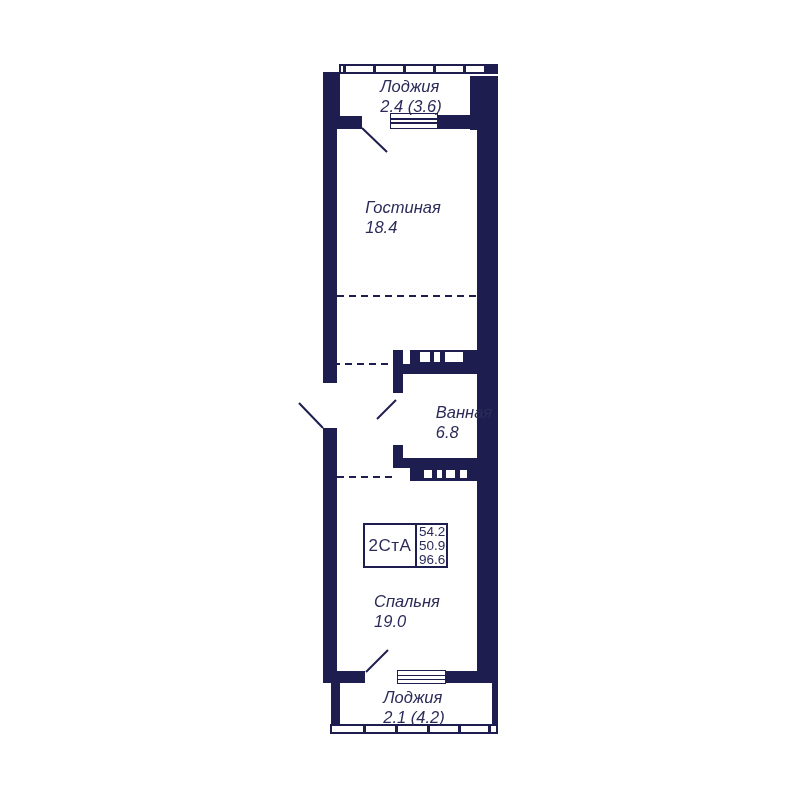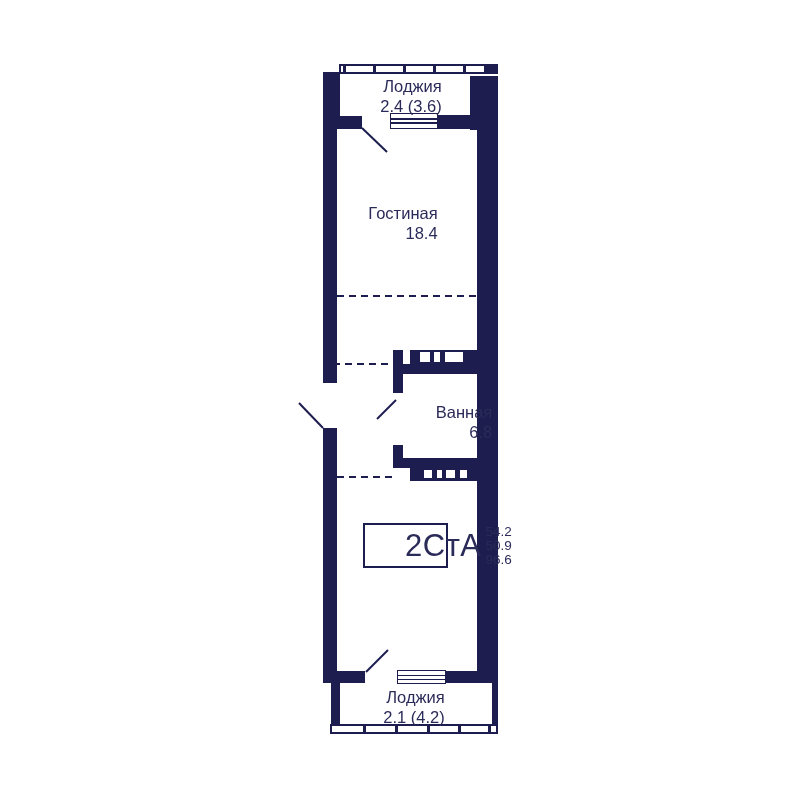--- a/index.html
+++ b/index.html
@@ -3,42 +3,42 @@
 <meta charset="utf-8">
 <style>
   html,body{margin:0;padding:0;background:#fff;}
   .canvas{
     position:relative;width:800px;height:800px;background:#fff;overflow:hidden;
     font-family:"Liberation Sans","DejaVu Sans",sans-serif;
     --wall:#1d1d4f;--text:#2b2b59;
   }
   .wall{position:absolute;background:var(--wall);}
   .txt{
-    position:absolute;transform:translateX(-50%);text-align:right;
-    color:var(--text);font-size:16.5px;line-height:20px;white-space:nowrap;
+    position:absolute;transform:translateX(-50%);text-align:left;
+    color:var(--text);font-size:16.5px;line-height:20px;white-space:nowrap;font-style:italic;
   }
   .dash{
     position:absolute;height:2px;
     background:repeating-linear-gradient(90deg,var(--wall) 0 7px,transparent 7px 12px);
   }
   .sill{position:absolute;background:#fff;border:1.5px solid var(--wall);box-sizing:border-box;}
   .sill .sline{position:absolute;left:0;right:0;height:1.5px;background:var(--wall);}
   .glz{position:absolute;border:2px solid var(--wall);box-sizing:border-box;background:#fff;}
   .glz .tick{position:absolute;top:0;bottom:0;width:3px;background:var(--wall);}
   .glz .endblock{position:absolute;top:-1px;bottom:-2px;background:var(--wall);}
   .vent{position:absolute;background:var(--wall);}
   .vent .slot{position:absolute;background:#fff;}
   .unitbox{
     position:absolute;left:363px;top:523px;width:85px;height:45px;
     border:2px solid var(--wall);box-sizing:border-box;background:#fff;
     display:flex;align-items:stretch;color:var(--text);
   }
   .unitbox .type{
     flex:1;display:flex;align-items:center;justify-content:center;
-    font-size:31px;letter-spacing:0.5px;margin-left:40px;
+    font-size:17px;letter-spacing:0.5px;
   }
   .unitbox .nums{
     width:31px;border-left:2px solid var(--wall);box-sizing:border-box;
     display:flex;flex-direction:column;justify-content:center;
     font-size:13.5px;line-height:14px;padding-left:2px;
   }
   svg.overlay{position:absolute;left:0;top:0;pointer-events:none;}
   svg.overlay line{stroke:var(--wall);stroke-width:2;}
 </style>
 </head>
@@ -107,27 +107,31 @@
     <line x1="362" y1="128" x2="387" y2="152"></line>
     <line x1="299" y1="403" x2="323" y2="428"></line>
     <line x1="377" y1="419" x2="396" y2="400"></line>
     <line x1="366" y1="672" x2="388" y2="650"></line>
   </svg>
 
   <div class="txt" style="left:411px;top:76px;">
     <div>Лоджия</div>
     <div>2.4 (3.6)</div>
   </div>
-  <div class="txt" style="left:403px;top:203px;">
+  <div class="txt" style="left:403px;top:197px;">
     <div>Гостиная</div>
     <div>18.4</div>
   </div>
   <div class="txt" style="left:439px;top:402px;margin-left:25px;">
     <div>Ванная</div>
     <div>6.8</div>
+  </div>
+  <div class="txt" style="left:407px;top:591px;">
+    <div>Спальня</div>
+    <div>19.0</div>
   </div>
   <div class="txt" style="left:414px;top:687px;">
     <div>Лоджия</div>
     <div>2.1 (4.2)</div>
   </div>
 
   <div class="unitbox">
     <div class="type">2СтА</div>
     <div class="nums">
       <div>54.2</div>

